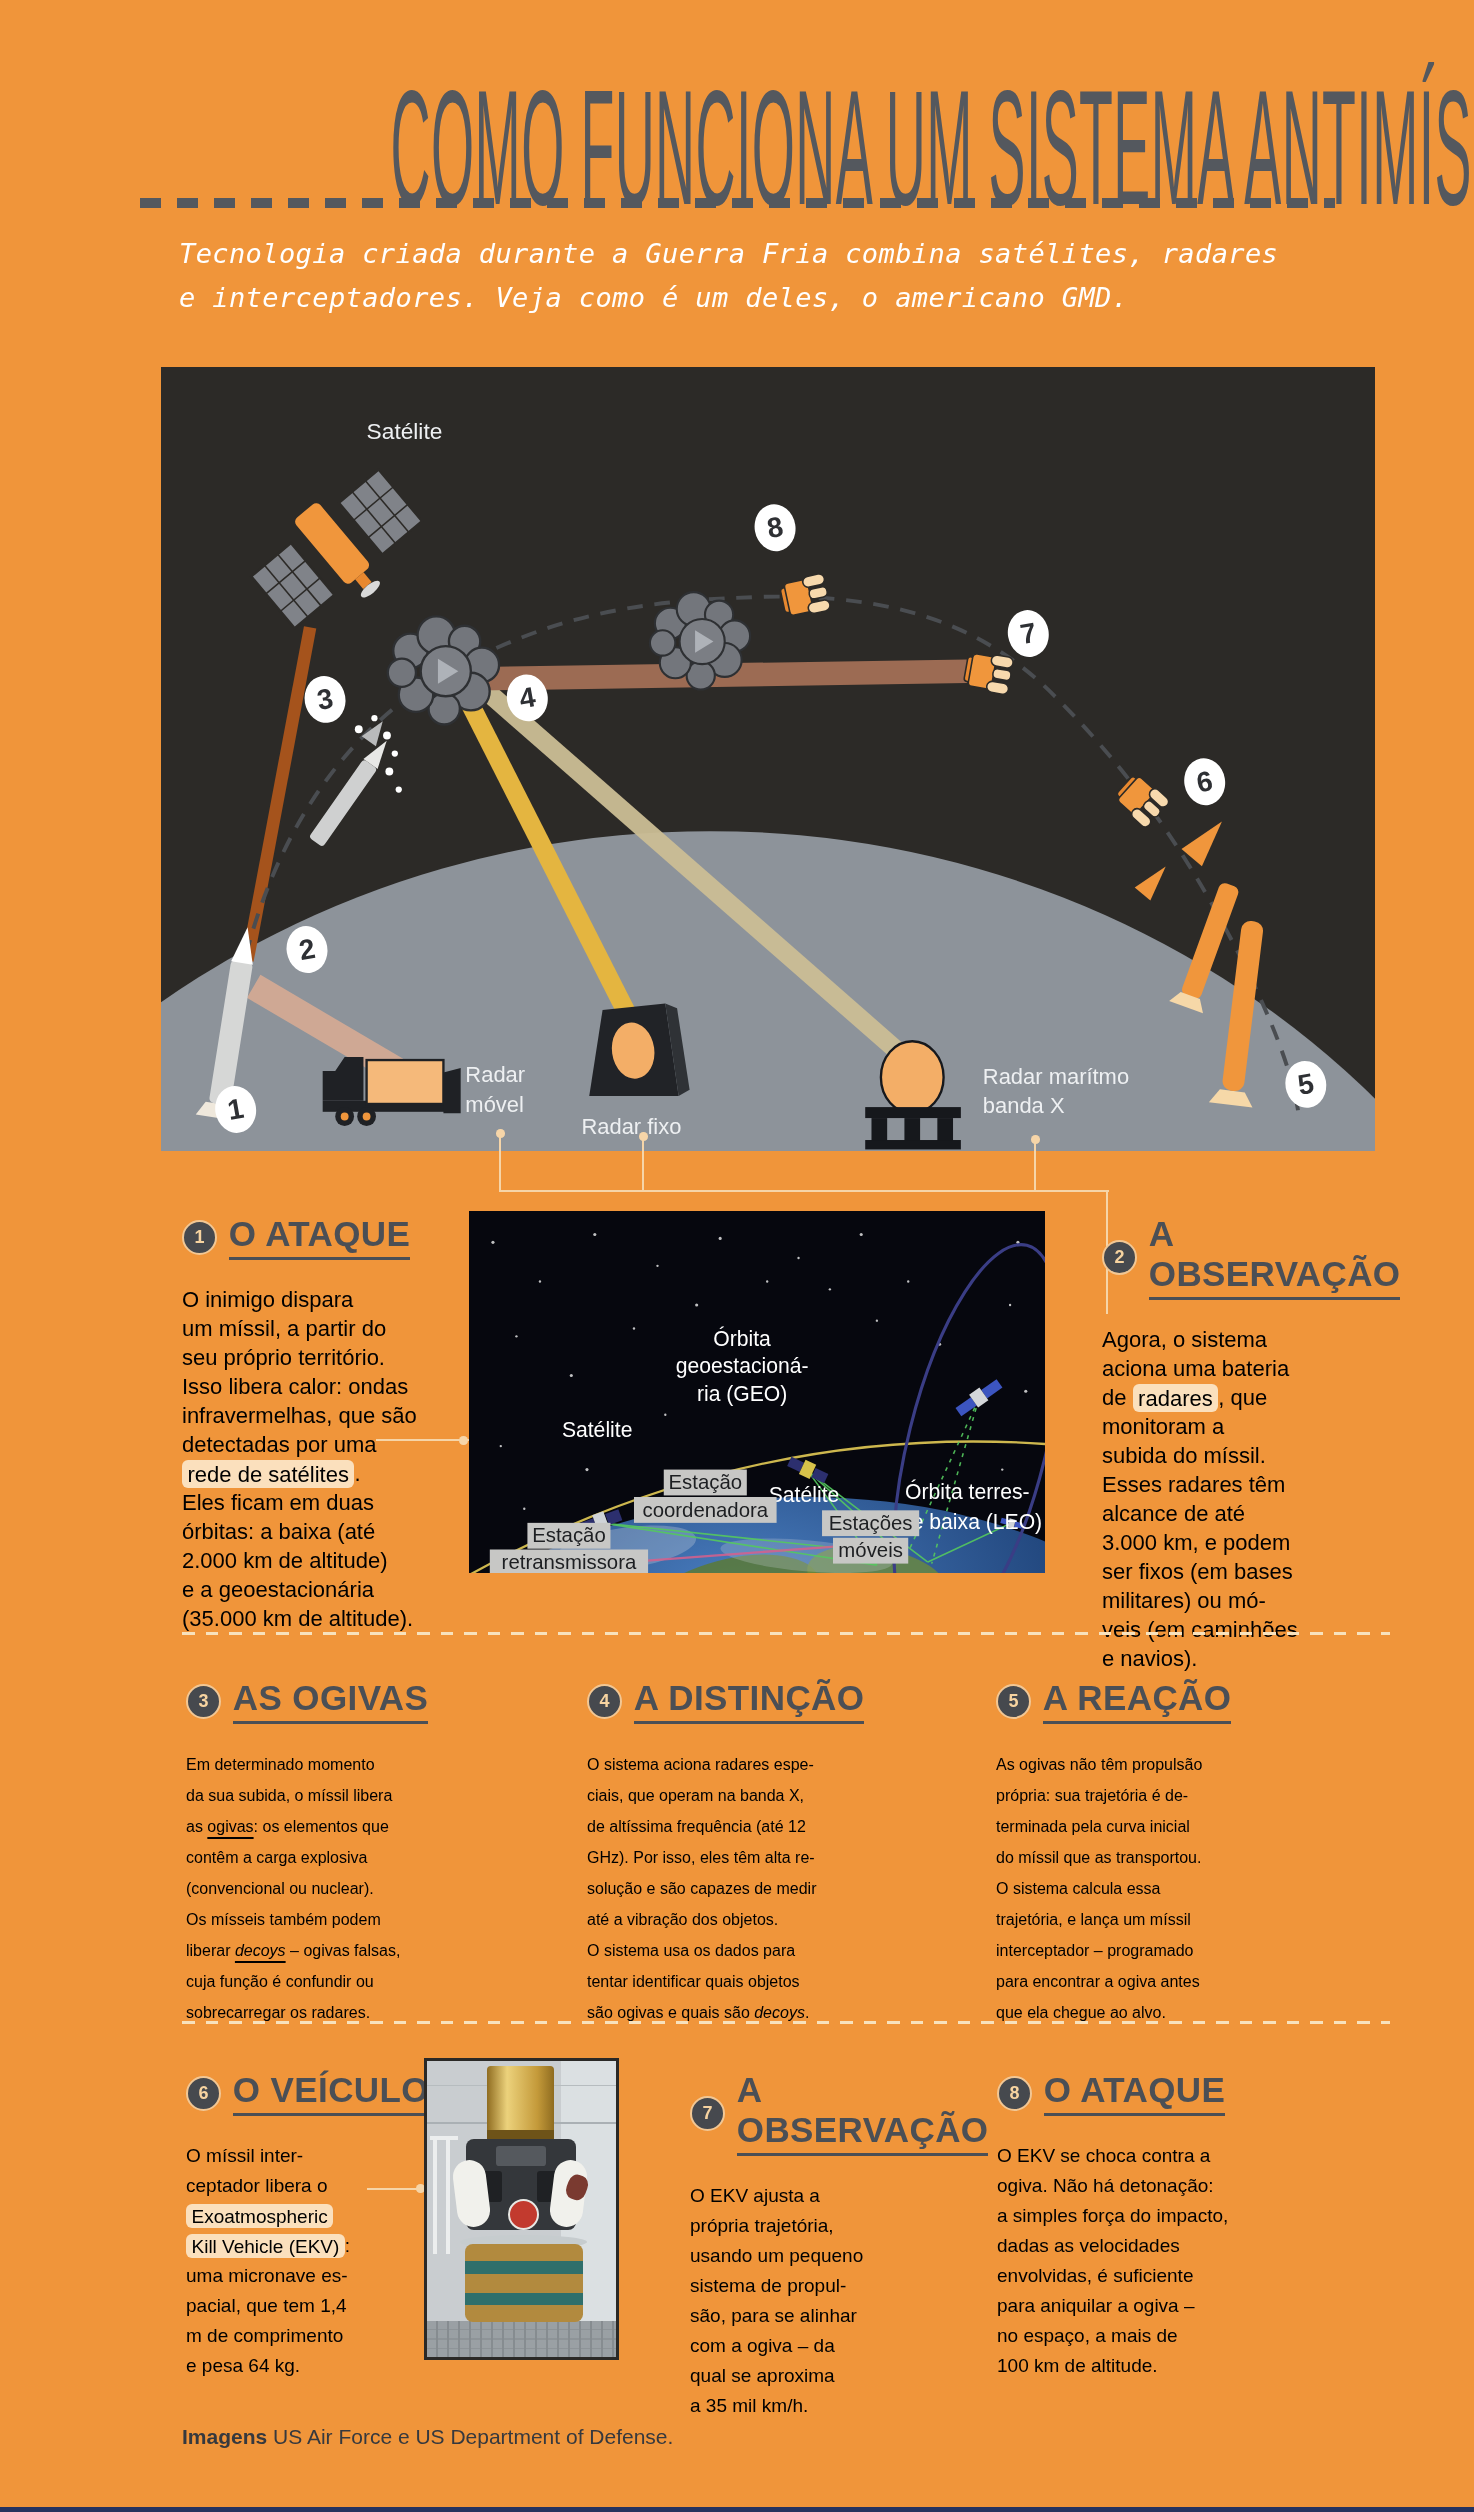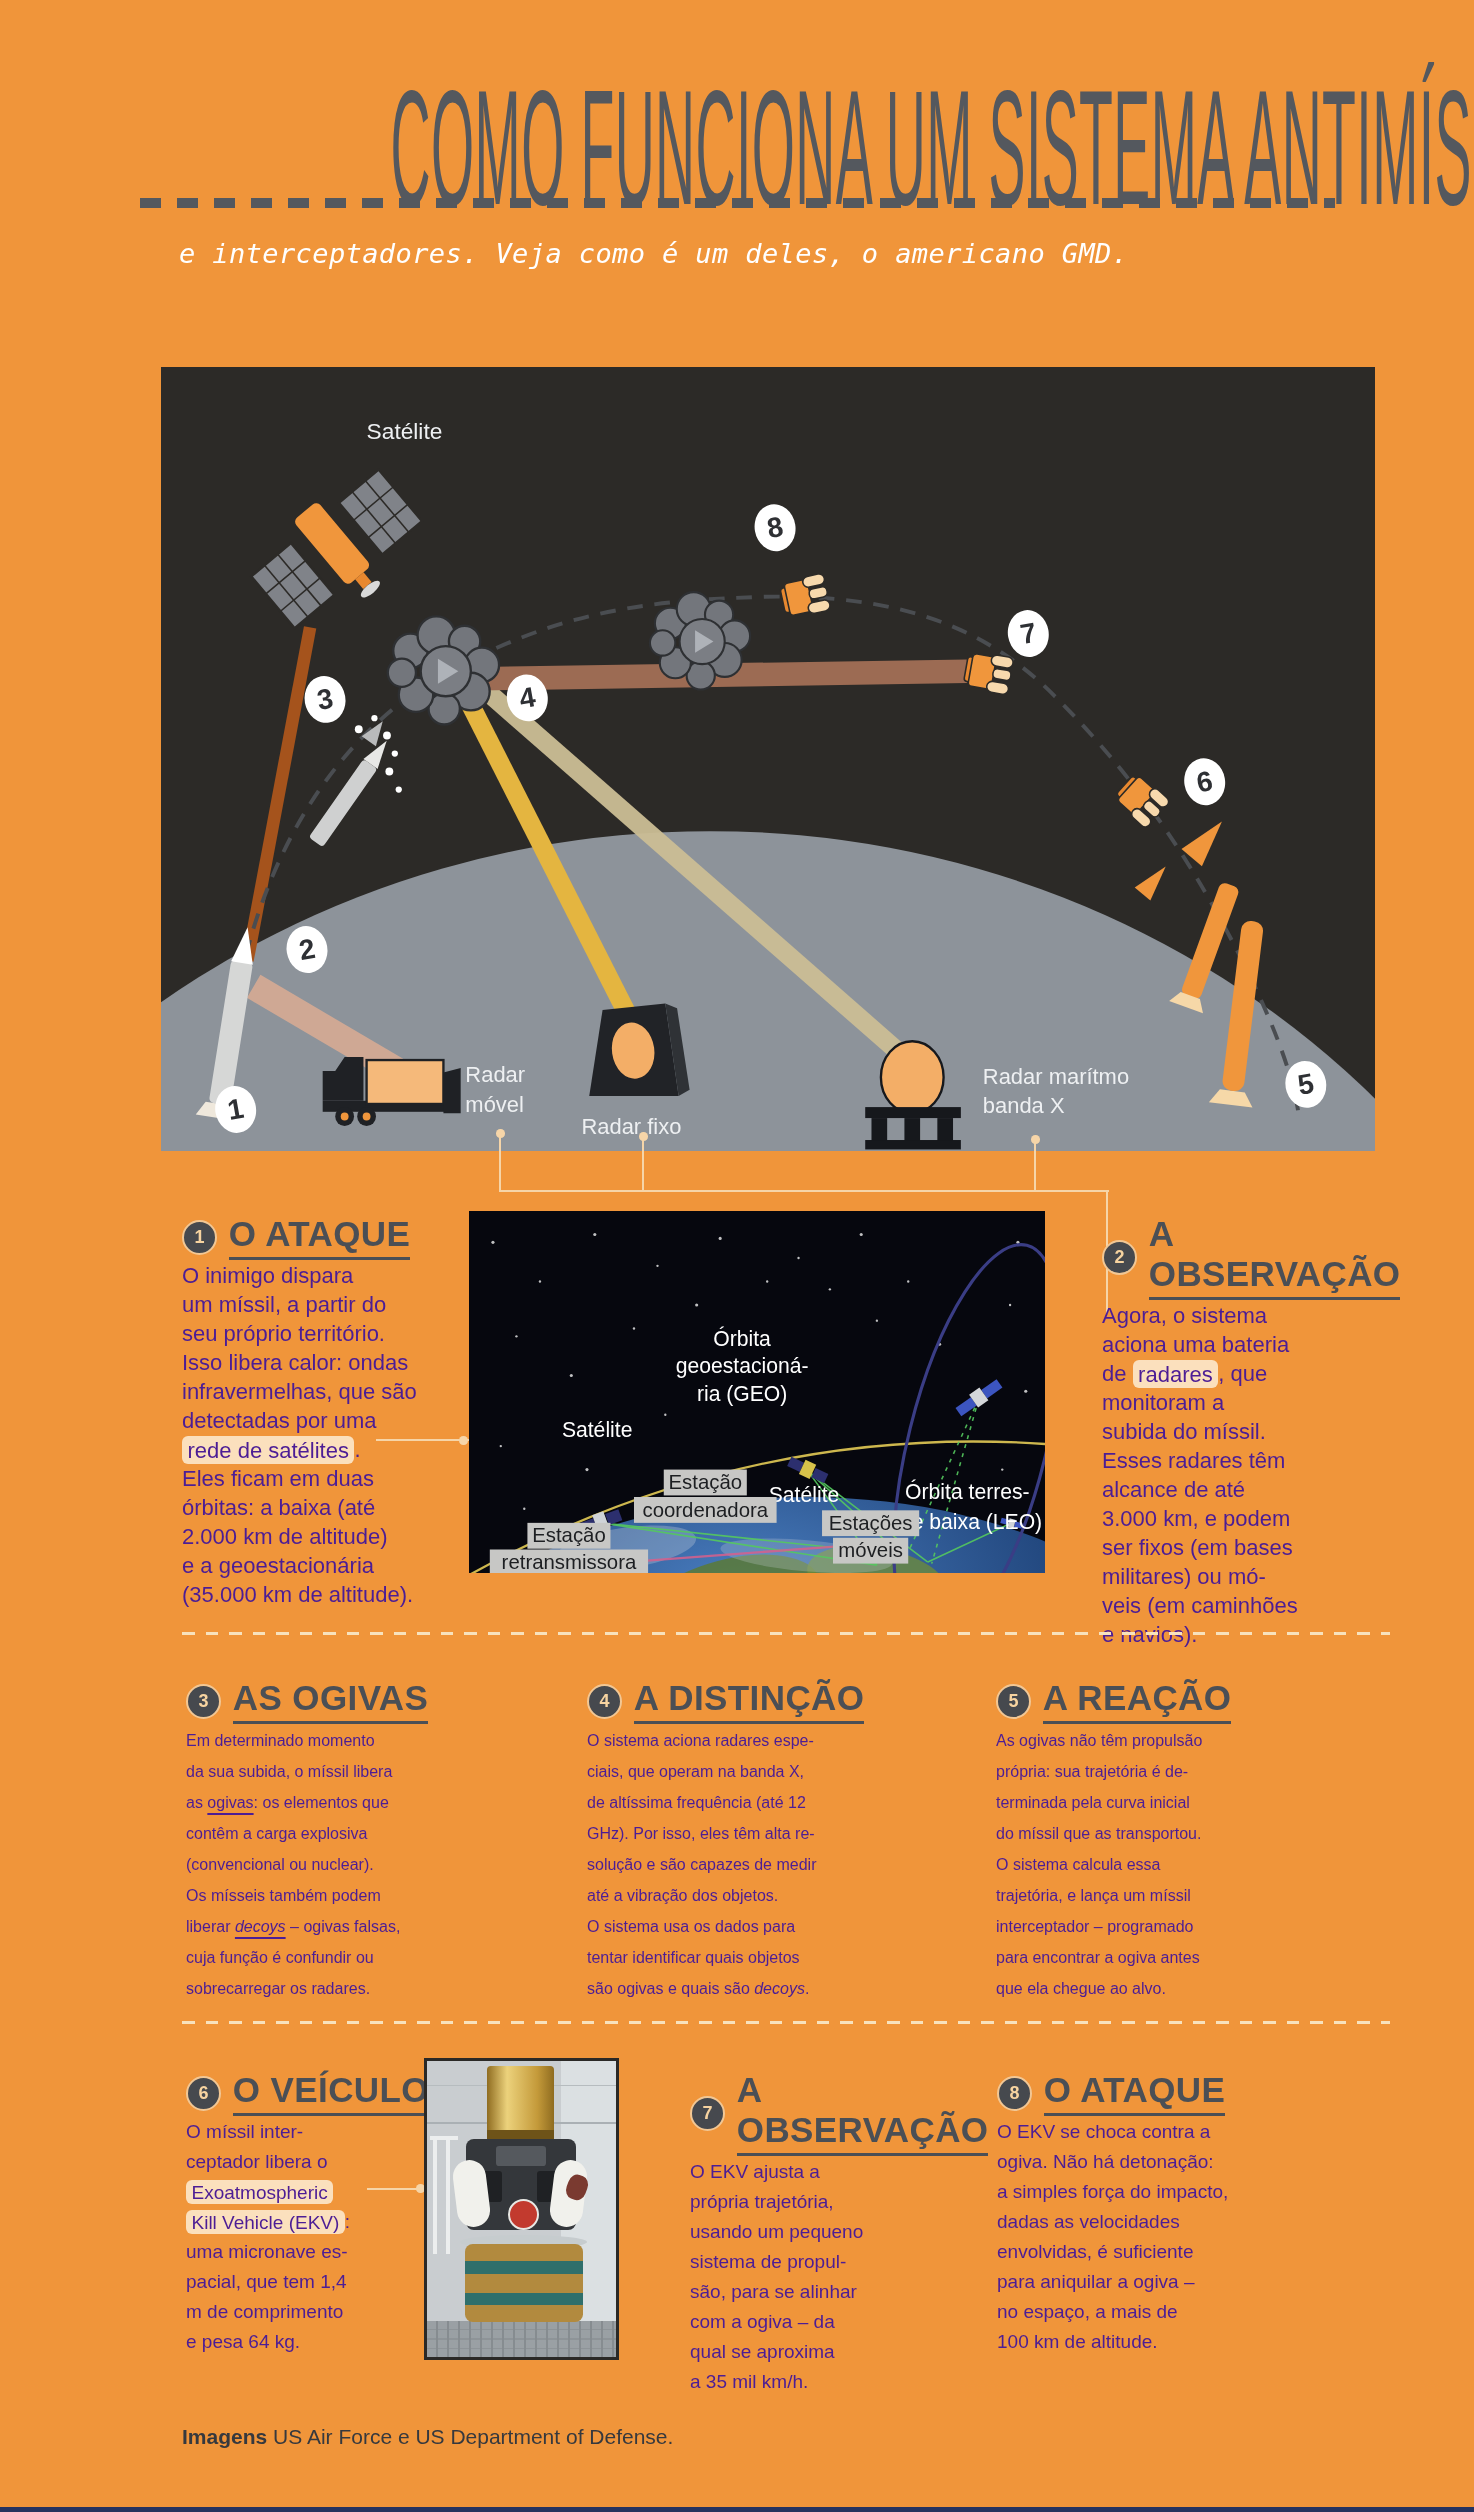--- a/index.html
+++ b/index.html
@@ -27,21 +27,21 @@
   .dash-sep{position:absolute;height:3.1px;
     background:repeating-linear-gradient(90deg,#f8e2bd 0 12.5px,transparent 12.5px 23.5px);}
 
   
   .section{position:absolute;}
   .sec-head{display:flex;align-items:center;gap:11.8px;}
   .sec-num{flex:0 0 auto;width:31px;height:31px;border-radius:50%;background:#46494e;
     border:2.4px solid #f2c794;color:#f6d3a0;font-size:18px;font-weight:bold;text-align:center;line-height:31px;}
   .sec-title{font-weight:bold;font-size:35px;color:#4b4f55;letter-spacing:0.4px;
     border-bottom:3.1px solid #4b4f55;padding-bottom:3.1px;display:inline-block;}
-  .sec-body{margin-top:1px;color:#4c1d95;white-space:nowrap;}
+  .sec-body{margin-top:25px;color:#000000;white-space:nowrap;}
   .t28{font-size:22px;line-height:29px;}
   .t29{font-size:16px;line-height:31px;}
   .t29b{font-size:19px;line-height:30px;}
   .rt-hl{background:#fbe0bd;padding:1.6px 5.5px 2.4px;box-decoration-break:clone;border-radius:6px;-webkit-box-decoration-break:clone;}
   .rt-u{text-decoration:underline;text-underline-offset:4.7px;text-decoration-thickness:1.6px;}
   .rt-i{font-style:italic;}
 
   
   .orbit-img{position:absolute;left:469px;top:1211px;width:576px;height:362px;background:#06070e;overflow:hidden;}
 
@@ -81,20 +81,21 @@
   svg text{font-family:"Liberation Sans",sans-serif;}
 </style>
 </head>
 <body>
 
 <div id="canvas">
 
   <div class="main-title">COMO FUNCIONA UM SISTEMA ANTIMÍSSEIS</div>
   <div class="title-dashes"></div>
   <div class="subtitle">
+    <div>Tecnologia criada durante a Guerra Fria combina satélites, radares</div>
     <div>e interceptadores. Veja como é um deles, o americano GMD.</div>
   </div>
 
   <div class="panel">
     <svg viewBox="0 0 1548 1000" width="1214" height="784">
       <defs>
         <g id="ekv">
           <rect x="-30" y="-16" width="12" height="32" rx="4" fill="#e8882f" stroke="#2c2a27" stroke-width="2"></rect>
           <rect x="-24" y="-21" width="30" height="42" rx="5" fill="#f0963c" stroke="#2c2a27" stroke-width="2"></rect>
           <g fill="#f7d9ad" stroke="#2c2a27" stroke-width="2">

